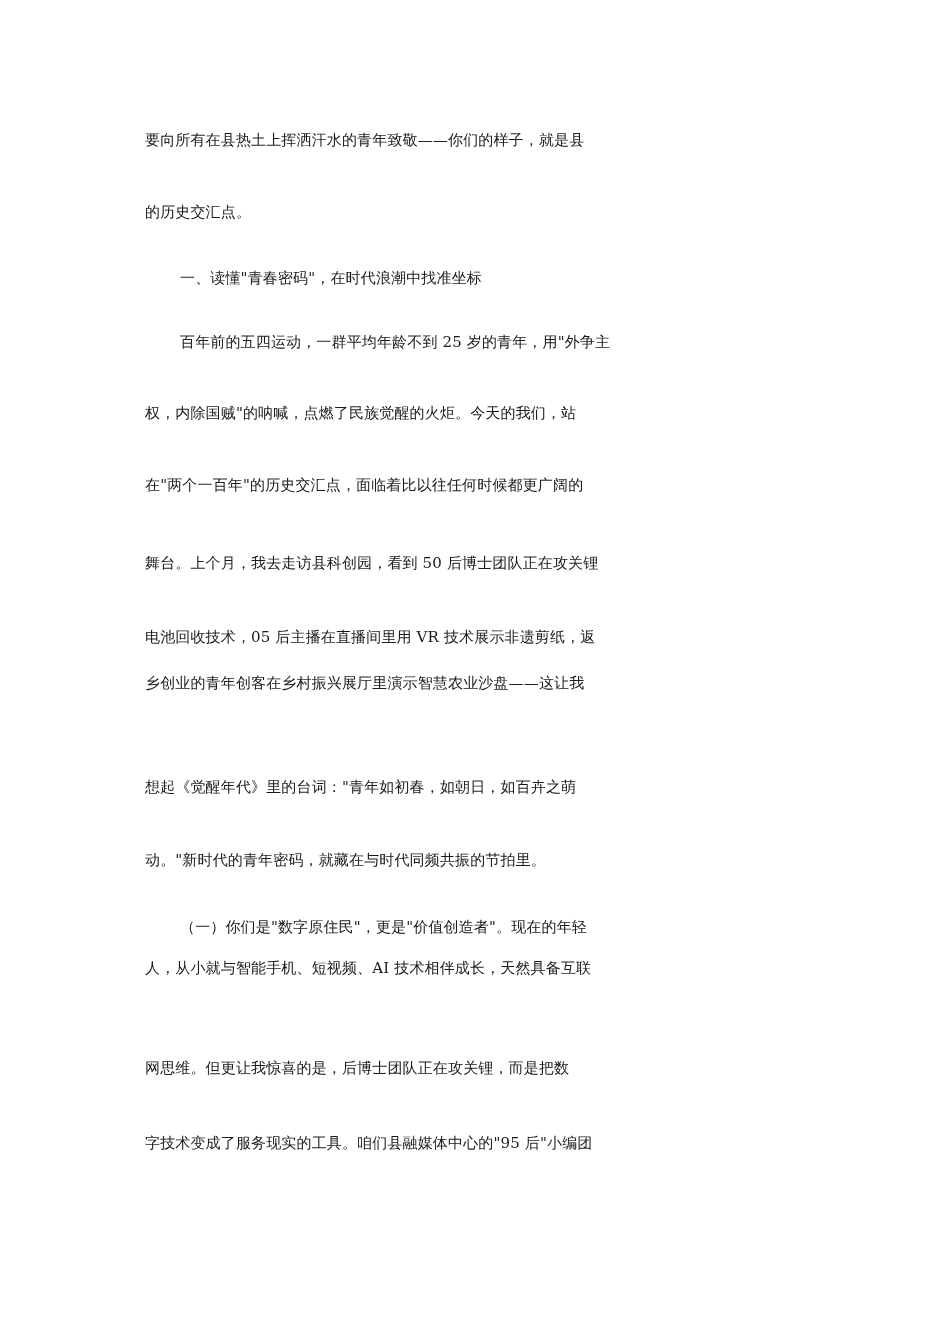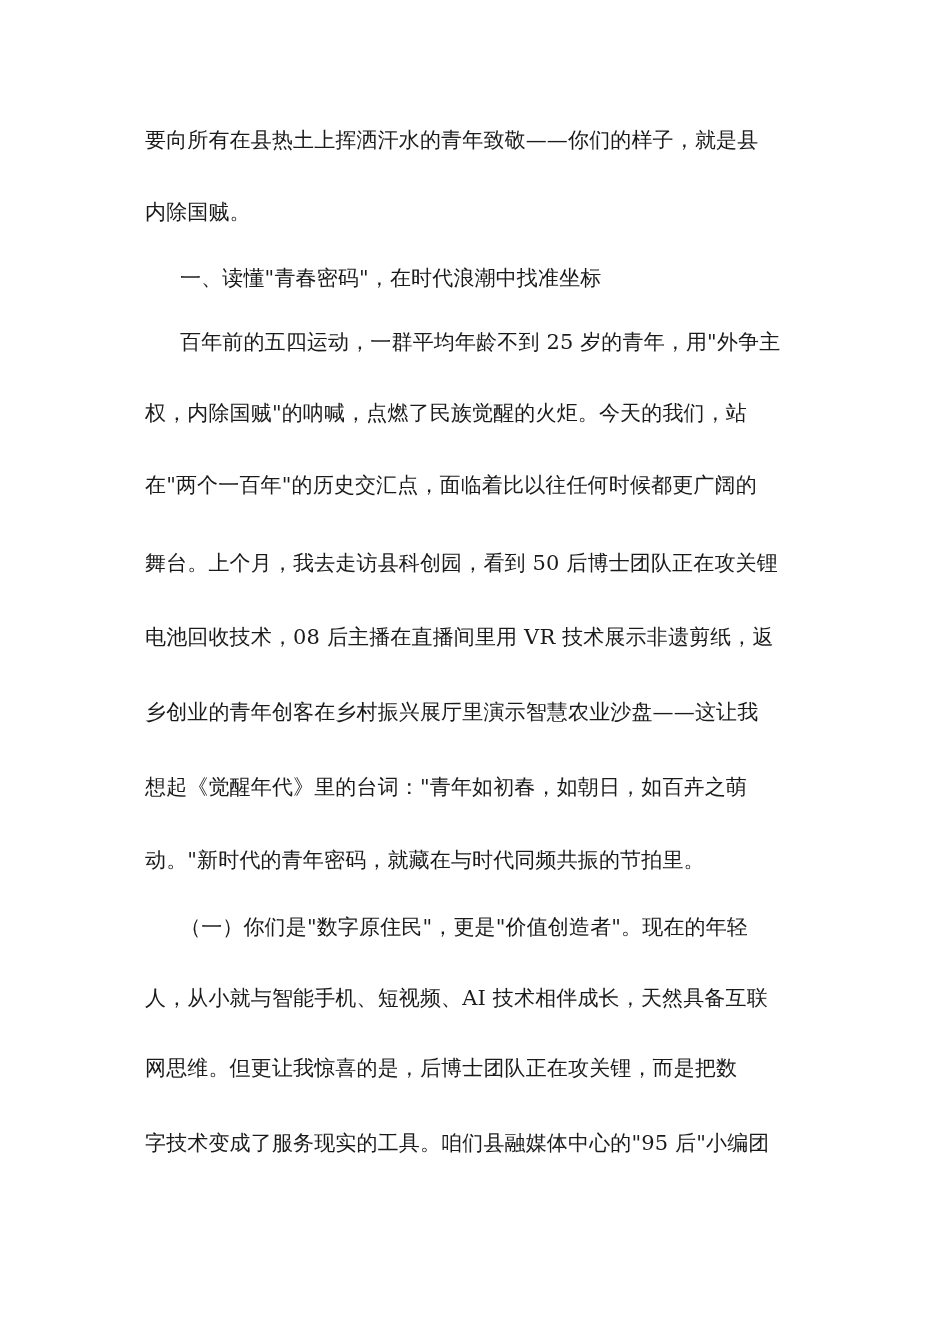--- a/index.html
+++ b/index.html
@@ -19,41 +19,41 @@
       position: absolute;
       left: 145px;
       top: 0;
       width: 660px;
     }
     .line {
       position: absolute;
       left: 0;
       width: 660px;
       height: 30px;
-      font-size: 21px;
+      font-size: 15px;
       line-height: 30px;
       white-space: nowrap;
       letter-spacing: 0.15px;
     }
     .indent {
       padding-left: 35px;
     }
   </style>
 </head>
 <body>
 
 <div class="page">
   <div class="line" style="top:125px">要向所有在县热土上挥洒汗水的青年致敬——你们的样子，就是县</div>
-  <div class="line" style="top:197px">内除国贼。</div>
+  <div class="line" style="top:197px">的历史交汇点。</div>
   <div class="line indent" style="top:263px">一、读懂"青春密码"，在时代浪潮中找准坐标</div>
   <div class="line indent" style="top:327px">百年前的五四运动，一群平均年龄不到 25 岁的青年，用"外争主</div>
   <div class="line" style="top:398px">权，内除国贼"的呐喊，点燃了民族觉醒的火炬。今天的我们，站</div>
   <div class="line" style="top:470px">在"两个一百年"的历史交汇点，面临着比以往任何时候都更广阔的</div>
   <div class="line" style="top:548px">舞台。上个月，我去走访县科创园，看到 50 后博士团队正在攻关锂</div>
-  <div class="line" style="top:622px">电池回收技术，08 后主播在直播间里用 VR 技术展示非遗剪纸，返</div>
-  <div class="line" style="top:697px">乡创业的青年创客在乡村振兴展厅里演示智慧农业沙盘——这让我</div>
+  <div class="line" style="top:622px">电池回收技术，05 后主播在直播间里用 VR 技术展示非遗剪纸，返</div>
+  <div class="line" style="top:668px">乡创业的青年创客在乡村振兴展厅里演示智慧农业沙盘——这让我</div>
   <div class="line" style="top:772px">想起《觉醒年代》里的台词："青年如初春，如朝日，如百卉之萌</div>
   <div class="line" style="top:845px">动。"新时代的青年密码，就藏在与时代同频共振的节拍里。</div>
   <div class="line indent" style="top:912px">（一）你们是"数字原住民"，更是"价值创造者"。现在的年轻</div>
-  <div class="line" style="top:983px">人，从小就与智能手机、短视频、AI 技术相伴成长，天然具备互联</div>
+  <div class="line" style="top:953px">人，从小就与智能手机、短视频、AI 技术相伴成长，天然具备互联</div>
   <div class="line" style="top:1053px">网思维。但更让我惊喜的是，后博士团队正在攻关锂，而是把数</div>
   <div class="line" style="top:1128px">字技术变成了服务现实的工具。咱们县融媒体中心的"95 后"小编团</div>
 </div>
 
 </body></html>

